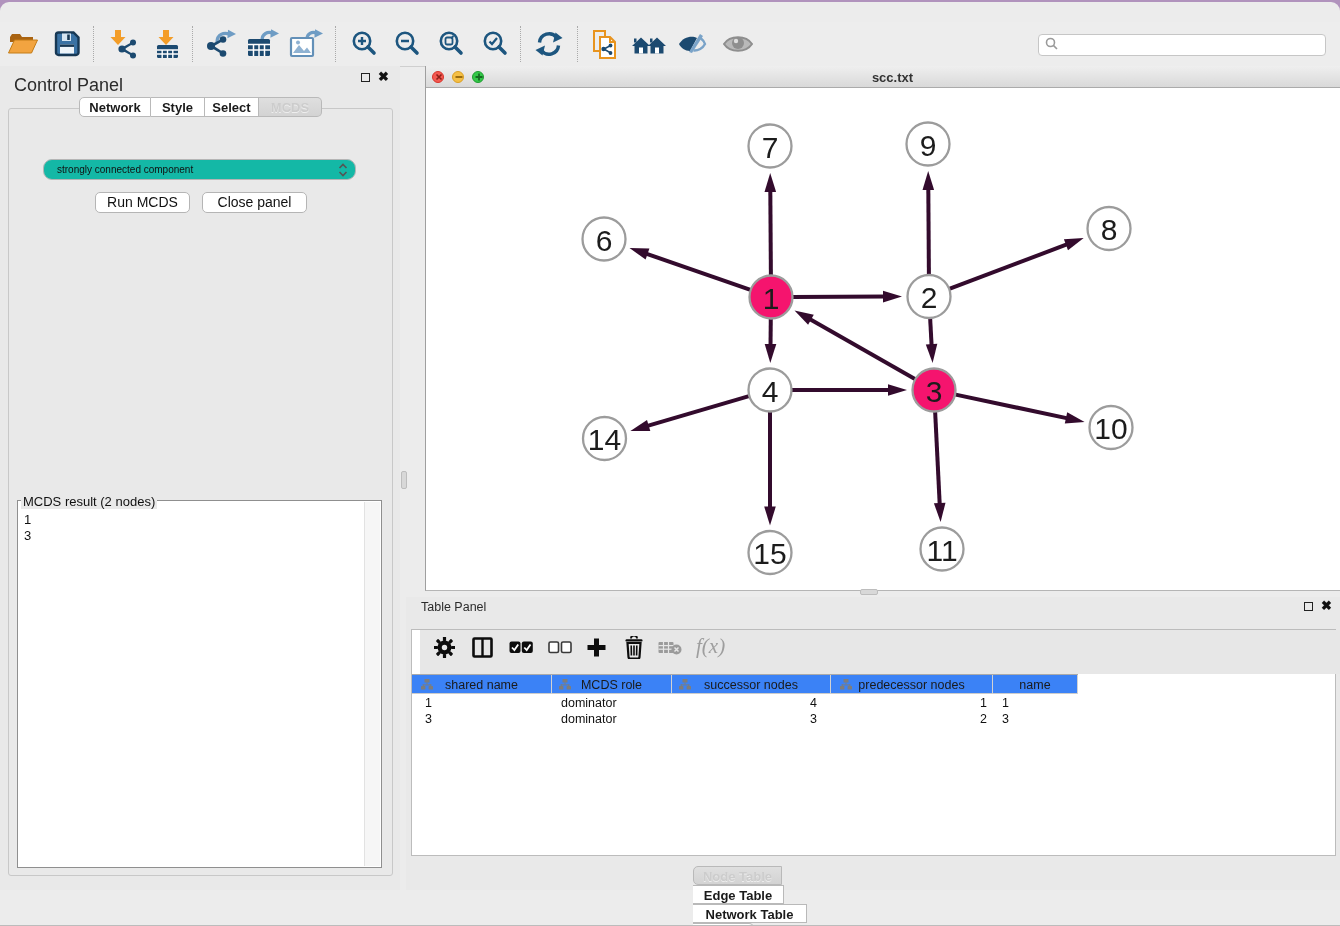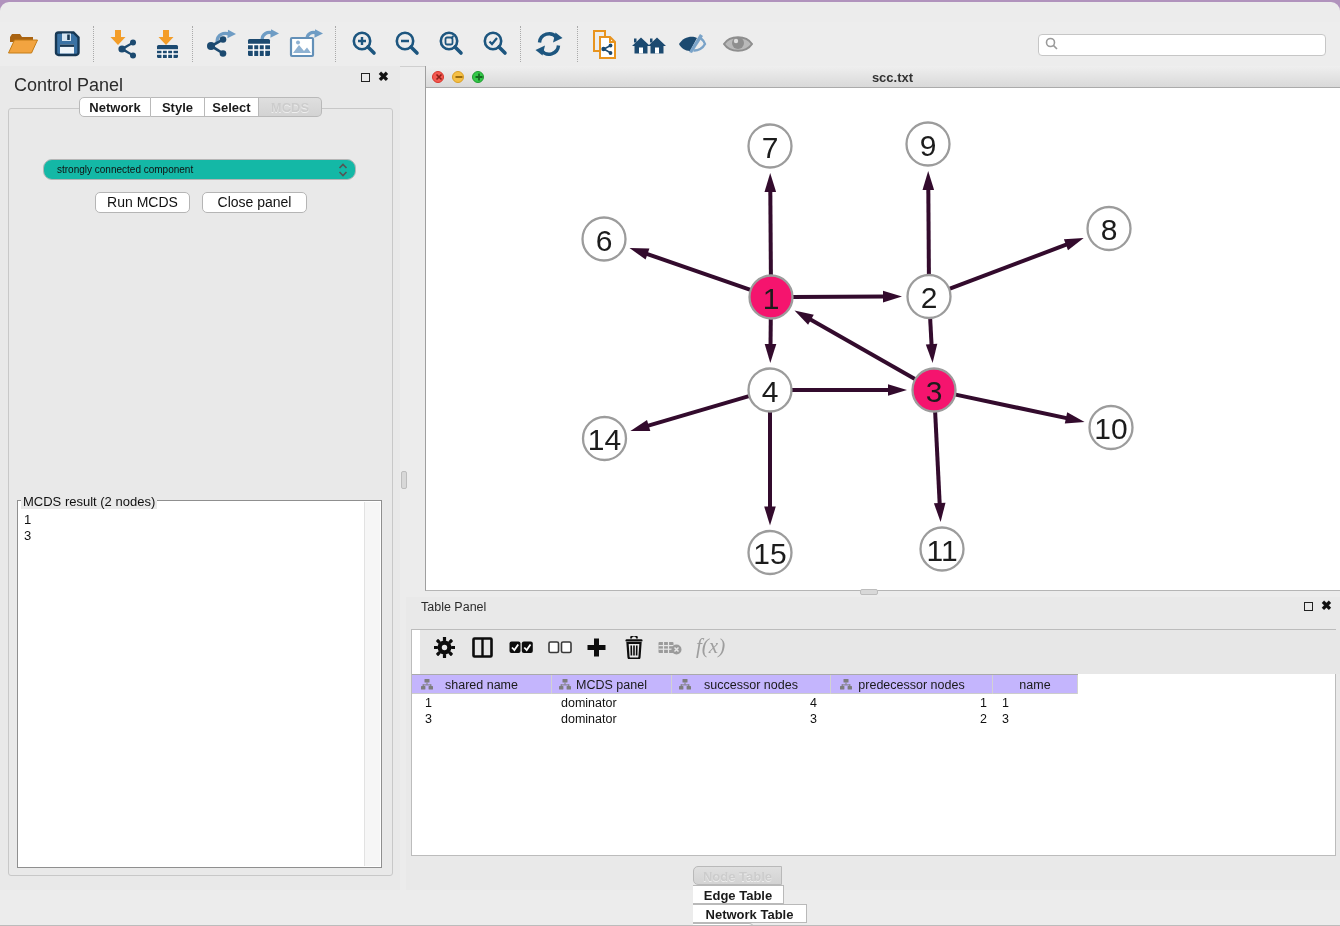--- a/index.html
+++ b/index.html
@@ -37,21 +37,21 @@
 #netwin{position:absolute;left:406px;top:64px;width:934px;height:525px;border-left:1px solid #9f9f9f;border-bottom:1px solid #b5b5b5;box-sizing:border-box;margin-left:19px;}
 #nettitle{position:absolute;left:0;top:0;width:933px;height:21px;background:linear-gradient(#efefef,#d9d9d9);border-bottom:1px solid #ababab;}
 #nettitle-text{position:absolute;left:0;top:4px;width:933px;text-align:center;font-size:13px;font-weight:600;color:#333;}
 .mac{position:absolute;top:4.5px;width:12px;height:12px;border-radius:50%;box-sizing:border-box;}
 #netcanvas{position:absolute;left:0;top:22px;width:933px;height:502px;background:#fff;}
 
 #tpanel{position:absolute;left:406px;top:595px;width:934px;height:293px;background:#e9e9e9;}
 #tpanel-title{position:absolute;left:15px;top:3px;font-size:12.5px;color:#2b2b2b;}
 #tp-content{position:absolute;left:5px;top:32px;width:925px;height:227px;background:#fff;border:1px solid #bcbcbc;box-sizing:border-box;}
 #tp-toolbar{position:absolute;left:8px;top:0;width:923px;height:44px;background:#e7e7e7;}
-#tbl-header{position:absolute;left:0;top:44px;width:666px;height:20px;background:#c4b5fd;border-top:1px solid #aaa;border-bottom:1px solid #ccc;box-sizing:border-box;}
+#tbl-header{position:absolute;left:0;top:44px;width:666px;height:20px;background:#3b82f6;border-top:1px solid #aaa;border-bottom:1px solid #ccc;box-sizing:border-box;}
 .th{position:absolute;top:0;height:19px;border-right:1px solid #d2d2d2;box-sizing:border-box;font-size:12.5px;color:#1a1a1a;text-align:center;padding-top:3px;}
 .treeic{position:absolute;top:49px;}
 .td{position:absolute;font-size:12.5px;color:#111;}
 
 #bottomtabs{position:absolute;left:287px;top:269px;display:flex;height:19px;flex-direction:column;}
 
 #statusbar{position:absolute;left:0;top:888px;width:1340px;height:36px;background:#ececec;border-top:1px solid #c9c9c9;box-sizing:border-box;}
 #memorybtn{position:absolute;right:14px;top:9px;width:67px;height:23px;background:#fdfdfd;border:1px solid #b9b9b9;border-radius:4px;box-sizing:border-box;font-size:11.5px;color:#111;}
 #listbtn{position:absolute;left:10px;top:10px;width:28px;height:22px;background:#fdfdfd;border:1px solid #b0b0b0;border-radius:3px;box-sizing:border-box;}
 svg{display:block;}
@@ -387,21 +387,21 @@
               </g>
             </g>
           <circle cx="18.5" cy="8.5" r="5" fill="#9b9b9b"></circle>
           <path d="M16.5 6.5 l4 4 M20.5 6.5 l-4 4" stroke="#e7e7e7" stroke-width="1.5"></path>
         </svg>
 
         <div style="position:absolute;left:276px;top:4px;font-family:'Liberation Serif',serif;font-style:italic;font-size:21px;color:#9e9e9e;">f(x)</div>
       </div>
       <div id="tbl-header">
         <div class="th" style="left:0px;width:140px;">shared name</div>
-        <div class="th" style="left:140px;width:120px;">MCDS panel</div>
+        <div class="th" style="left:140px;width:120px;">MCDS role</div>
         <div class="th" style="left:260px;width:159px;">successor nodes</div>
         <div class="th" style="left:419px;width:162px;">predecessor nodes</div>
         <div class="th" style="left:581px;width:85px;">name</div>
       </div>
       <svg class="treeic" style="left:9px;" width="12" height="11" viewBox="0 0 12 11">
           <g fill="#7d7d7d">
             <rect x="3.5" y="0" width="5" height="3.6" rx="0.5"></rect>
             <rect x="0" y="7" width="4.4" height="3.6" rx="0.5"></rect>
             <rect x="7.6" y="7" width="4.4" height="3.6" rx="0.5"></rect>
             <path d="M5.5 3.6 h1 v2 h-1 z"></path>

